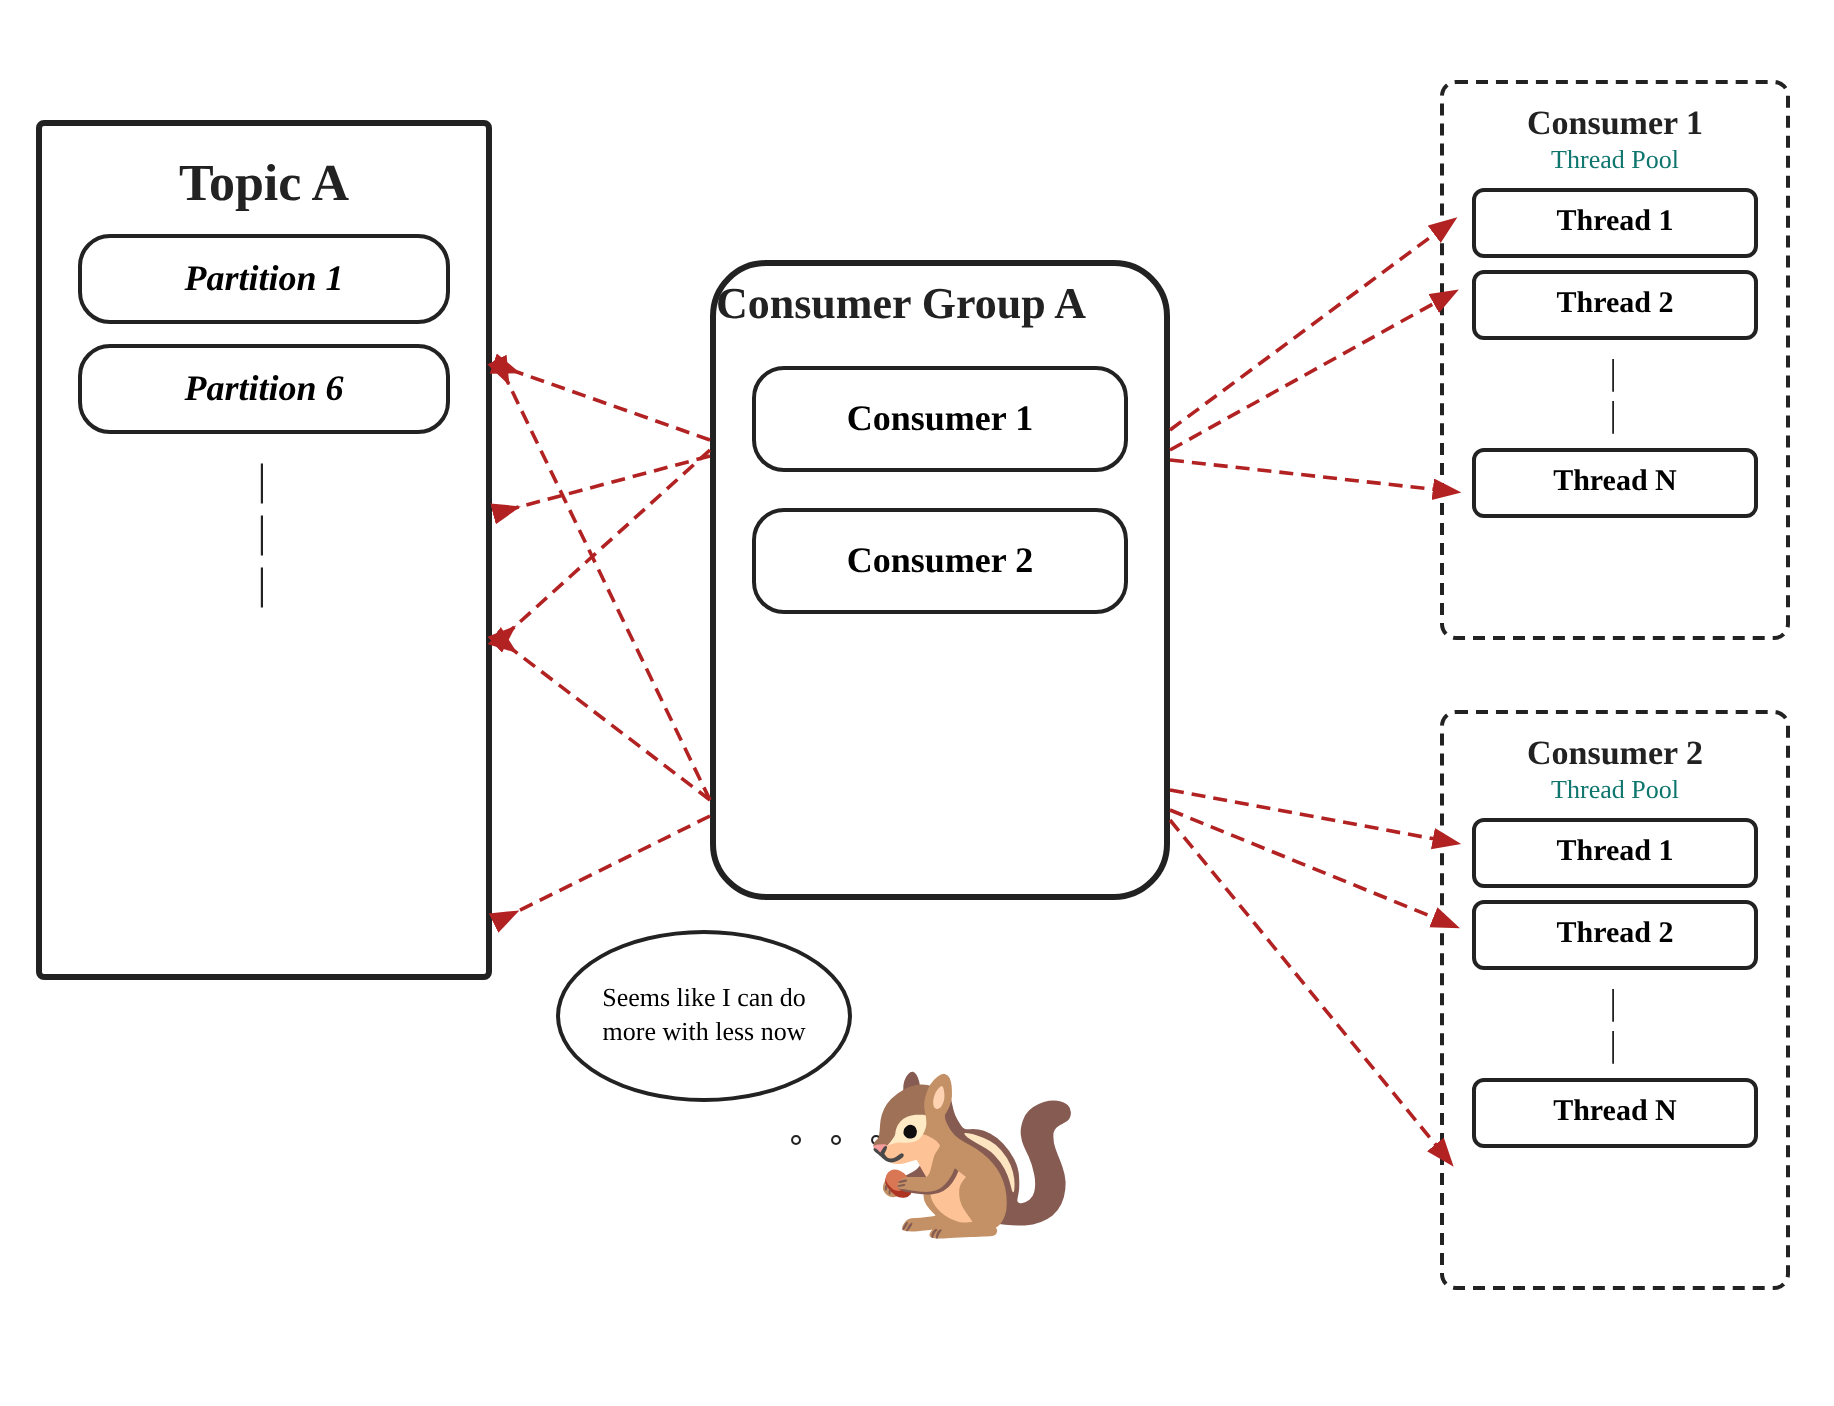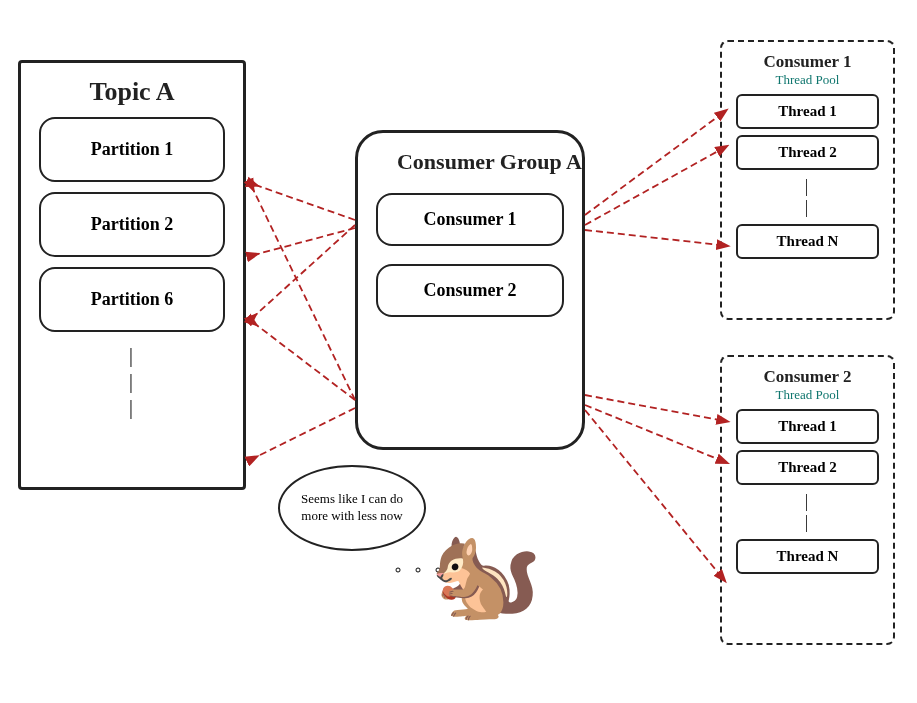--- a/index.html
+++ b/index.html
@@ -35,24 +35,25 @@
       font-weight: bold;
       margin-top: 14px;
       margin-bottom: 10px;
       color: #222;
     }
     .partition-box {
       margin: 10px 18px;
       border: 2.5px solid #222;
       border-radius: 16px;
       text-align: center;
-      padding: 20px 0;
+      padding: 10px 0;
       font-size: 18px;
       font-weight: bold;
       background: #fff;
+      font-style: italic;
     }
     .dashed-vert {
       text-align: center;
       font-size: 22px;
       color: #222;
       margin: 4px 0;
       letter-spacing: 2px;
     }
 
     
@@ -60,24 +61,24 @@
       position: absolute;
       left: 355px;
       top: 130px;
       width: 230px;
       height: 320px;
       border: 3px solid #222;
       border-radius: 28px;
       background: #fff;
     }
     .cg-title {
-      text-align: right;
+      text-align: left;
       font-size: 22px;
       font-weight: bold;
-      margin-top: 16px;
+      margin-top: 6px;
       line-height: 1.2;
       color: #222;
     }
     .consumer-box {
       margin: 18px 18px 10px 18px;
       border: 2.5px solid #222;
       border-radius: 16px;
       text-align: center;
       padding: 14px 0;
       font-size: 18px;
@@ -175,21 +176,20 @@
     }
   </style>
 </head>
 <body>
 
 <div class="diagram">
 
   <div class="topic-box">
     <div class="topic-title">Topic A</div>
     <div class="partition-box">Partition 1</div>
-    <div class="partition-box">Partition 2</div>
     <div class="partition-box">Partition 6</div>
     <div class="dashed-vert">|<br>|<br>|</div>
   </div>
 
   <div class="consumer-group-box">
     <div class="cg-title">Consumer Group A</div>
     <div class="consumer-box">Consumer 1</div>
     <div class="consumer-box">Consumer 2</div>
   </div>
 

